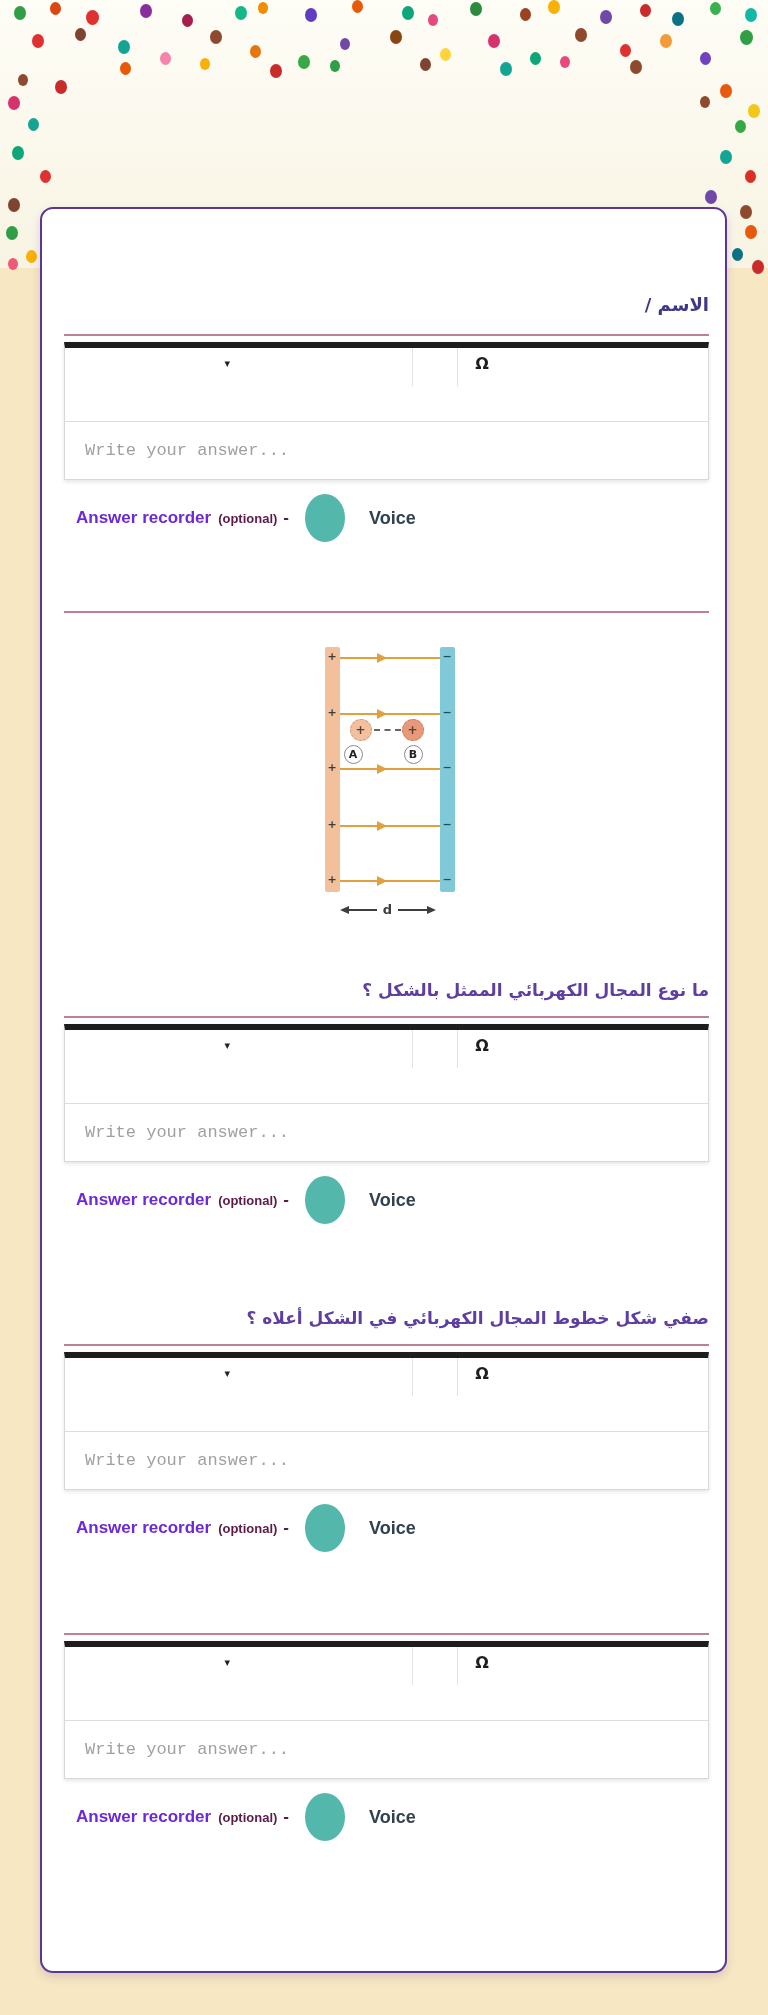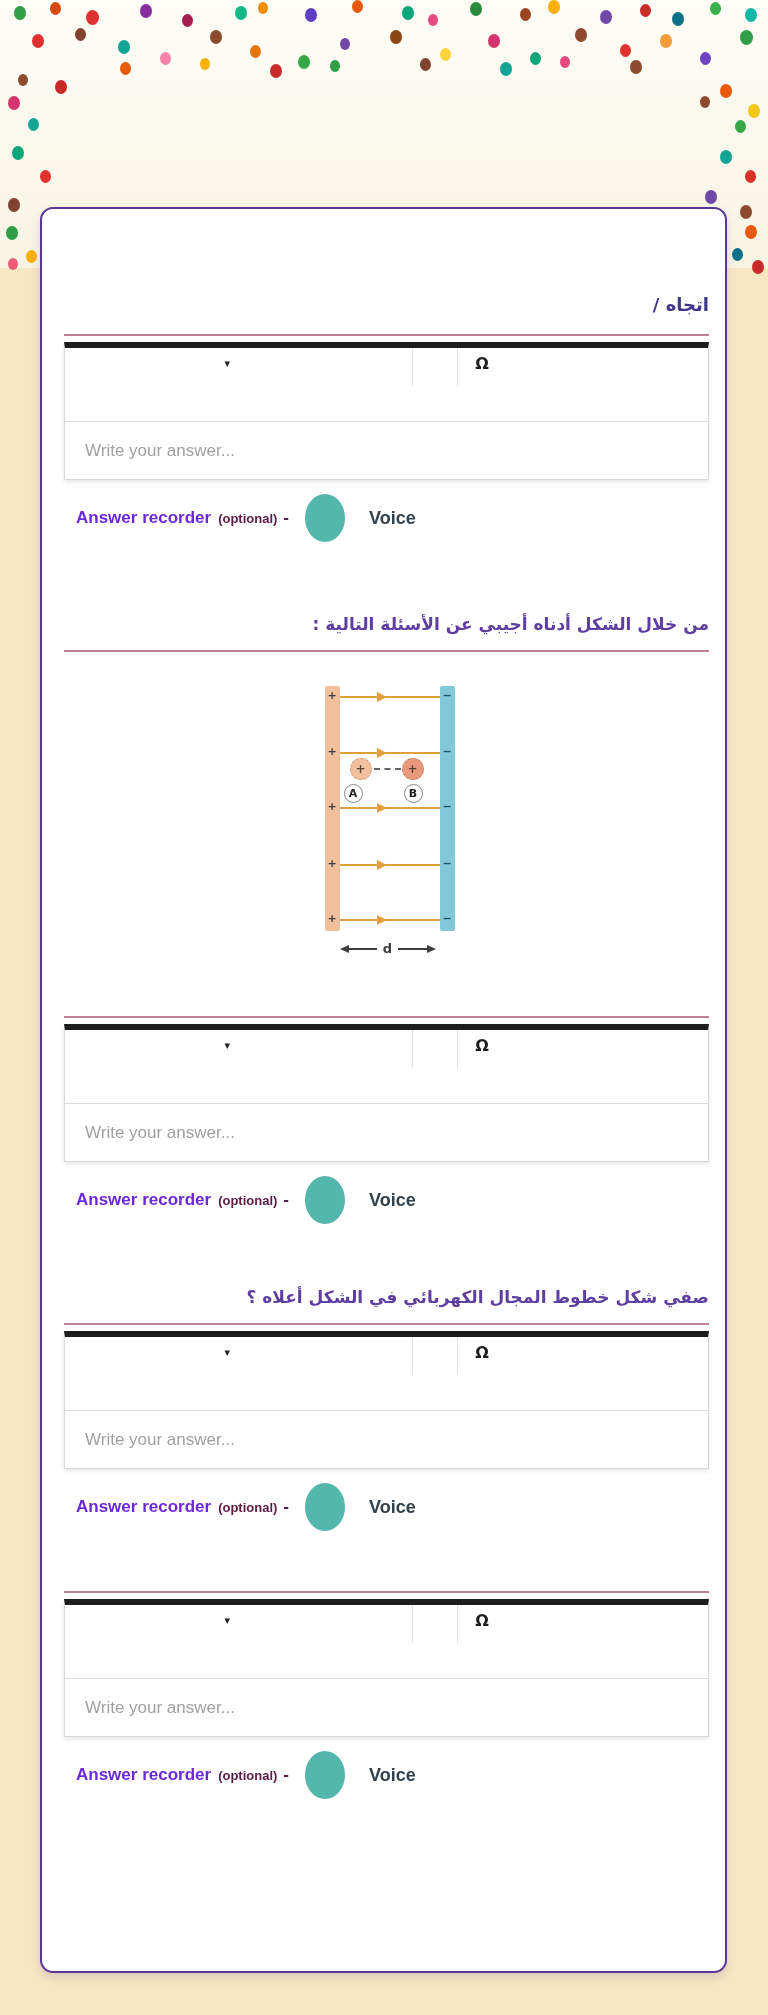--- a/index.html
+++ b/index.html
@@ -30,33 +30,33 @@
   
   .answer-box{margin-top:6px;border:1px solid #d8d8d8;border-top:6px solid #1d1d1d;
               box-shadow:0 2px 4px rgba(0,0,0,.10);background:#fff;}
   .toolbar{position:relative;height:73px;border-bottom:1px solid #dcdcdc;background:#fff;}
   .caret{position:absolute;left:24.8%;top:9px;font-size:11px;color:#222;cursor:pointer;}
   .tdiv{position:absolute;top:0;width:1px;height:38px;background:#e3e3e3;}
   .d1{left:53.9%;}
   .d2{left:61%;}
   .omega{position:absolute;left:63.8%;top:6px;font-size:16px;font-weight:bold;color:#1d1d1d;cursor:pointer;}
   .write-area{height:57px;display:flex;align-items:center;padding-left:20px;background:#fff;cursor:text;}
-  .ph{color:#a0a0a0;font-size:17px;font-family:Liberation Sans, sans-serif;}
+  .ph{color:#a0a0a0;font-size:17px;font-family:Liberation Mono, monospace;}
 
   
   .recorder{margin:13px 0 0 12px;display:flex;align-items:center;height:50px;
             font-family:"Liberation Sans",sans-serif;font-weight:bold;}
   .rec-label{color:#6d28d9;font-size:17px;}
   .rec-opt{color:#5c1b46;font-size:13px;margin-left:7px;}
   .rec-dash{color:#5c1b46;font-size:17px;margin-left:6px;}
   .voice-circle{width:40px;height:48px;border-radius:50%;background:#54b7ab;margin-left:16px;cursor:pointer;}
   .voice-label{color:#32414e;font-size:18px;margin-left:24px;}
 
   .section-intro{margin-top:68px;}
-  .q-section{margin-top:59px;}
+  .q-section{margin-top:80px;}
   .q-section.first{margin-top:52px;}
 
   
   .figure{position:relative;width:140px;height:290px;margin:22px auto 0;}
   .plate{position:absolute;top:12px;width:15px;height:245px;border-radius:2px;}
   .plate.pleft{left:8px;background:#f3c09c;}
   .plate.pright{left:123px;background:#82c9d8;}
   .fline{position:absolute;left:23px;width:100px;height:2px;background:#e29f3e;}
   .fline i{position:absolute;left:37%;top:-4px;width:0;height:0;
            border-left:10px solid #e29f3e;border-top:5px solid transparent;border-bottom:5px solid transparent;}
@@ -152,21 +152,21 @@
       <span class="dot" style="left: 8px; top: 258px; width: 10px; height: 12px; background: rgb(239, 91, 119);"></span>
       <span class="dot" style="left: 745px; top: 225px; width: 12px; height: 14px; background: rgb(232, 89, 12);"></span>
       <span class="dot" style="left: 732px; top: 248px; width: 11px; height: 13px; background: rgb(11, 114, 133);"></span>
       <span class="dot" style="left: 752px; top: 260px; width: 12px; height: 14px; background: rgb(201, 42, 42);"></span>
     </div>
 
 
   <div class="card">
 
     <div>
-      <div class="q-label name-label">اتجاه /</div>
+      <div class="q-label name-label">الاسم /</div>
       <div class="underline"></div>
 
       <div class="answer-box">
         <div class="toolbar">
           <span class="caret">▾</span>
           <span class="tdiv d1"></span>
           <span class="tdiv d2"></span>
           <span class="omega">Ω</span>
         </div>
         <div class="write-area">
@@ -177,21 +177,20 @@
       <div class="recorder">
         <span class="rec-label">Answer recorder</span>
         <span class="rec-opt">(optional)</span>
         <span class="rec-dash">-</span>
         <span class="voice-circle"></span>
         <span class="voice-label">Voice</span>
       </div>
     </div>
 
     <div class="section-intro">
-      <div class="q-label q-text">من خلال الشكل أدناه أجيبي عن الأسئلة التالية :</div>
       <div class="underline q"></div>
 
       <div class="figure">
         <div class="plate pleft"></div>
         <div class="plate pright"></div>
         <div id="field-lines">
             <div class="fline" style="top: 22px;">
               <i></i>
             </div>
             <span class="mark plus" style="top: 22px;">+</span>
@@ -230,20 +229,21 @@
           <i class="ah l"></i>
           <span class="seg"></span>
           <span class="dlab">d</span>
           <span class="seg"></span>
           <i class="ah r"></i>
         </div>
       </div>
     </div>
 
     <div class="q-section first">
+      <div class="q-label q-text">ما نوع المجال الكهربائي الممثل بالشكل ؟</div>
       <div class="underline q"></div>
 
       <div class="answer-box">
         <div class="toolbar">
           <span class="caret">▾</span>
           <span class="tdiv d1"></span>
           <span class="tdiv d2"></span>
           <span class="omega">Ω</span>
         </div>
         <div class="write-area">

